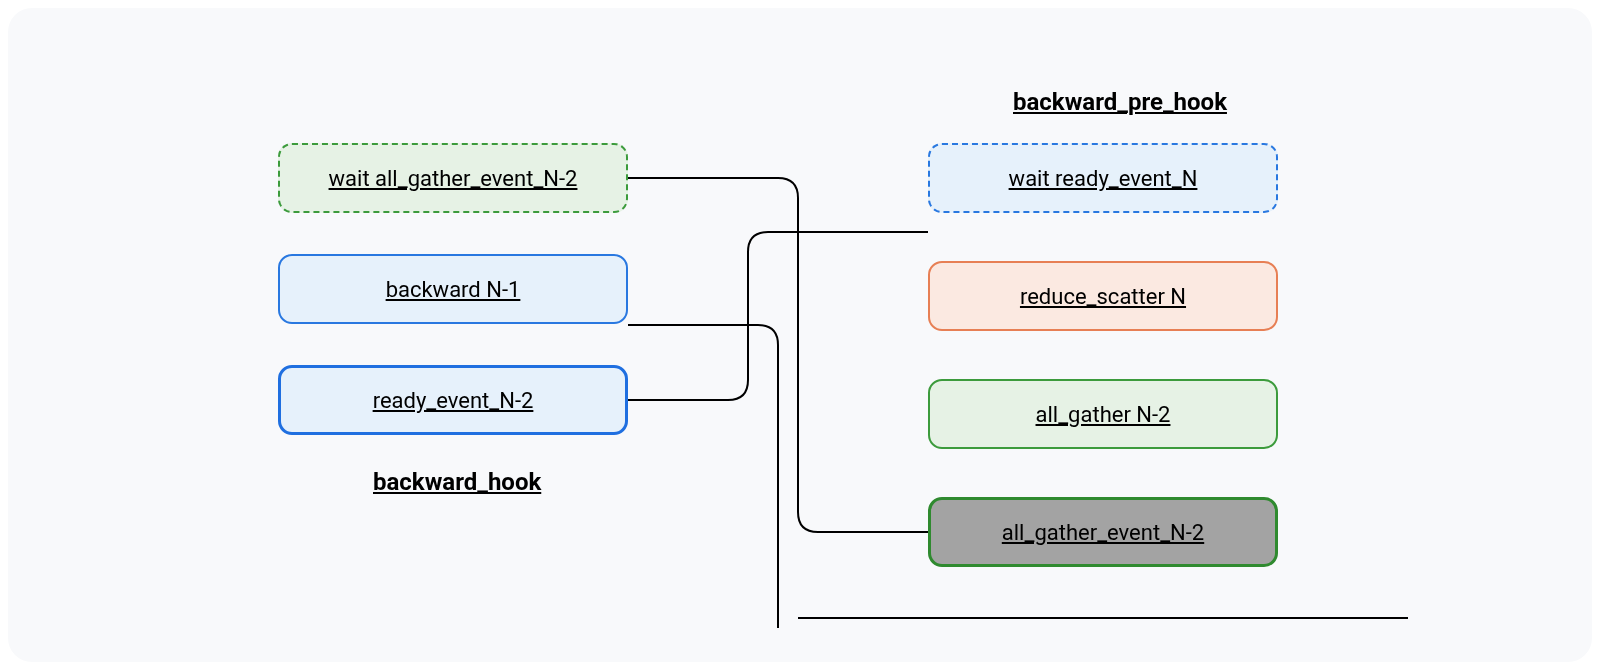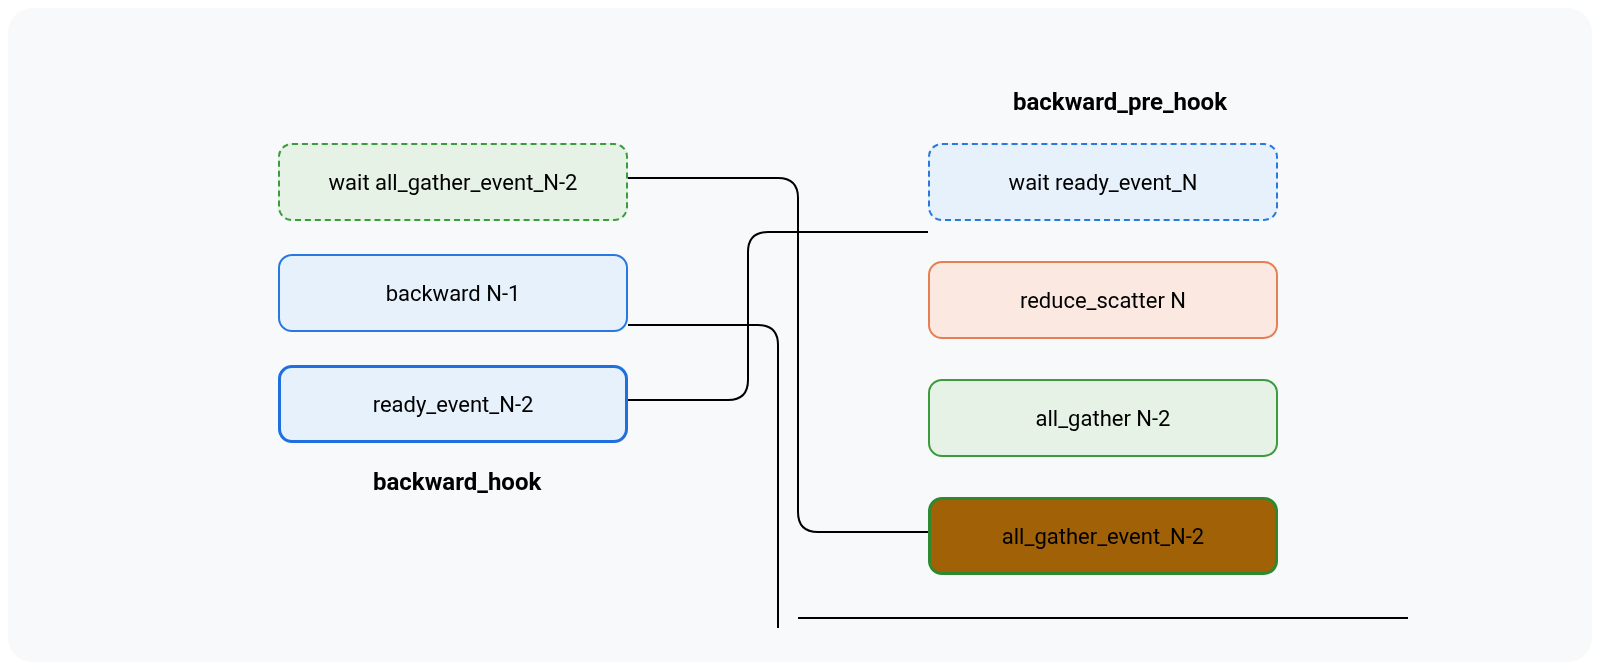--- a/index.html
+++ b/index.html
@@ -13,41 +13,43 @@
   }
   .canvas{
     position:relative;
     width:1584px;height:654px;
     background:#f8f9fb;
     border-radius:24px;
     overflow:hidden;
   }
   .node{
     position:absolute;
-    width:350px;height:78px;
+    width:350px;height:70px;
     border-radius:14px;
     display:flex;align-items:center;justify-content:center;
     font-size:22px;
     box-sizing:border-box;
+    text-decoration:underline;
   }
   .dashed{border-style:dashed;border-width:2px}
   .solid{border-style:solid;border-width:2px}
   .thick{border-width:3px}
   
   .green-light{background:#e6f2e5;border-color:#3c9b3c;color:#000}
-  .green-thick{background:#a16207;border-color:#2f8a2f;color:#000}
+  .green-thick{background:#a3a3a3;border-color:#2f8a2f;color:#000}
   .blue-light{background:#e6f1fb;border-color:#2978e0;color:#000}
   .blue-thick{background:#e6f1fb;border-color:#1f6fe0;color:#000}
   .orange{background:#fbe9e1;border-color:#e77f54;color:#000}
 
   .label{
     position:absolute;
     font-size:24px;
     font-weight:700;
     color:#000;
+    text-decoration:underline;
   }
 
   svg.connectors{
     position:absolute;left:0;top:0;width:100%;height:100%;
     pointer-events:none;
   }
 </style>
 </head>
 <body>
 

